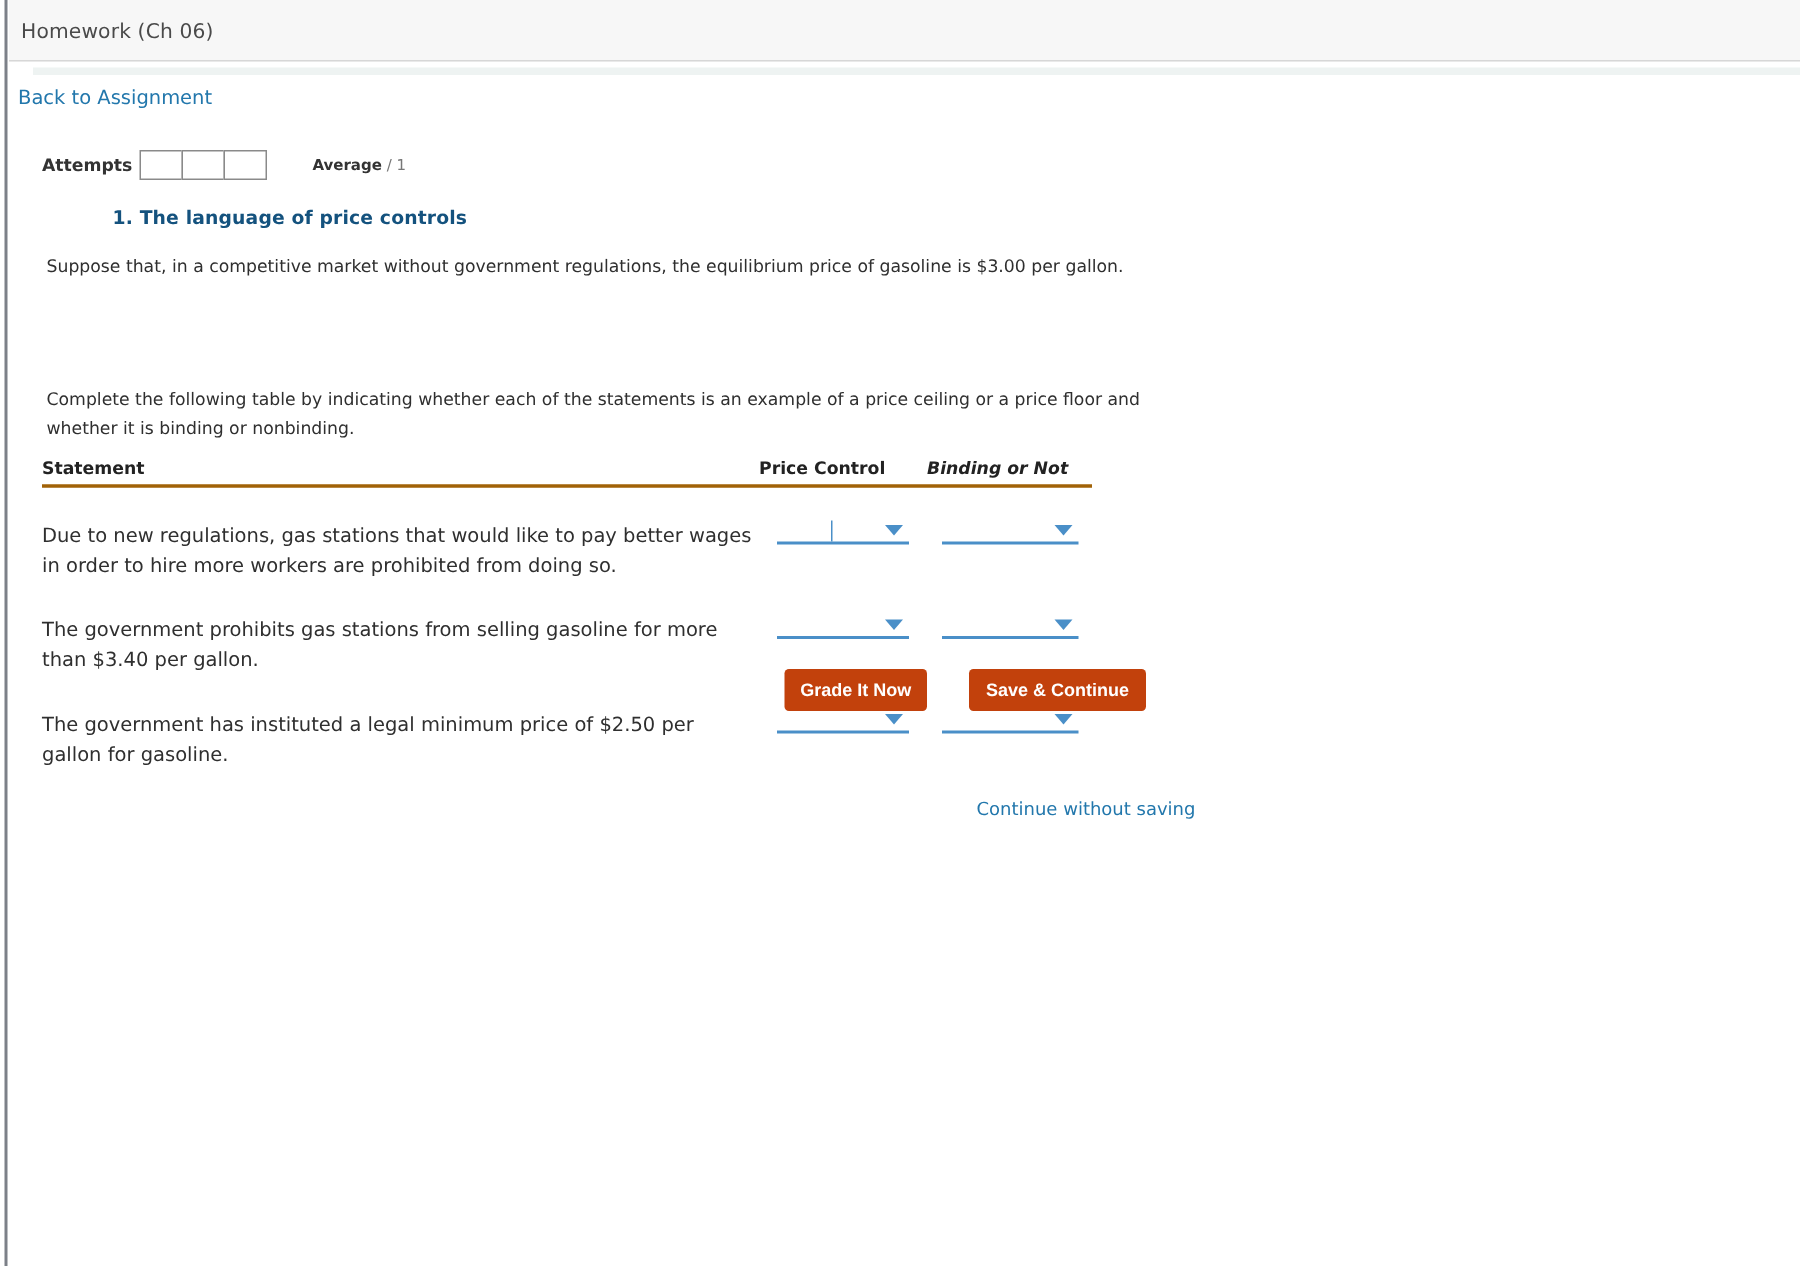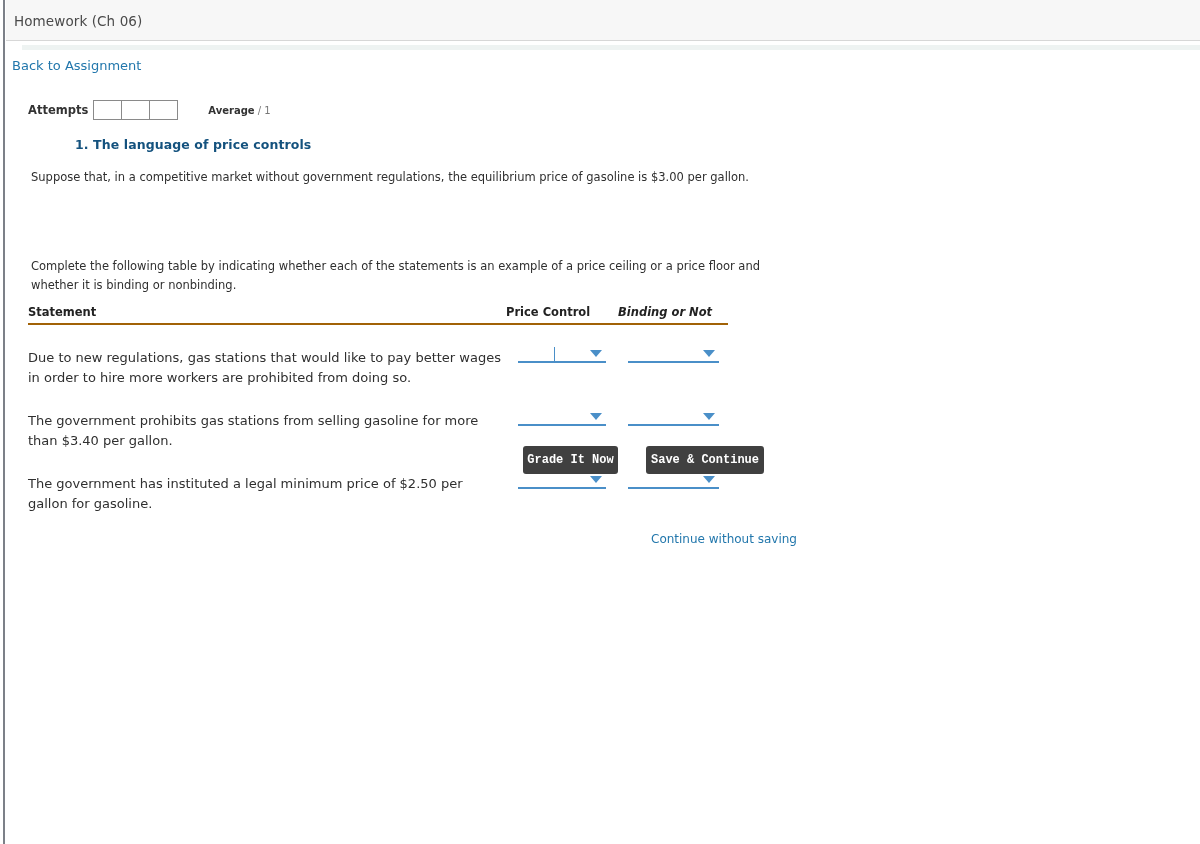--- a/index.html
+++ b/index.html
@@ -240,31 +240,31 @@
 
   
   .btn-row {
     position: absolute;
     left: 517px;
     top: 395px;
     display: flex;
     align-items: flex-start;
   }
   .btn {
-    background: #404040;
+    background: #c2410c;
     color: #ffffff;
     font-size: 12px;
     font-weight: bold;
     border: none;
     border-radius: 3px;
     padding: 0 14px;
     height: 28px;
     line-height: 28px;
     cursor: pointer;
-    font-family: Liberation Mono, monospace;
+    font-family: Liberation Sans, sans-serif;
     white-space: nowrap;
   }
   .btn-grade { width: 95px; padding: 0; }
   .btn-save  { width: 118px; padding: 0; margin-left: 28px; }
 
   .continue-link {
     position: absolute;
     left: 645px;
     top: 481px;
     font-size: 12px;

